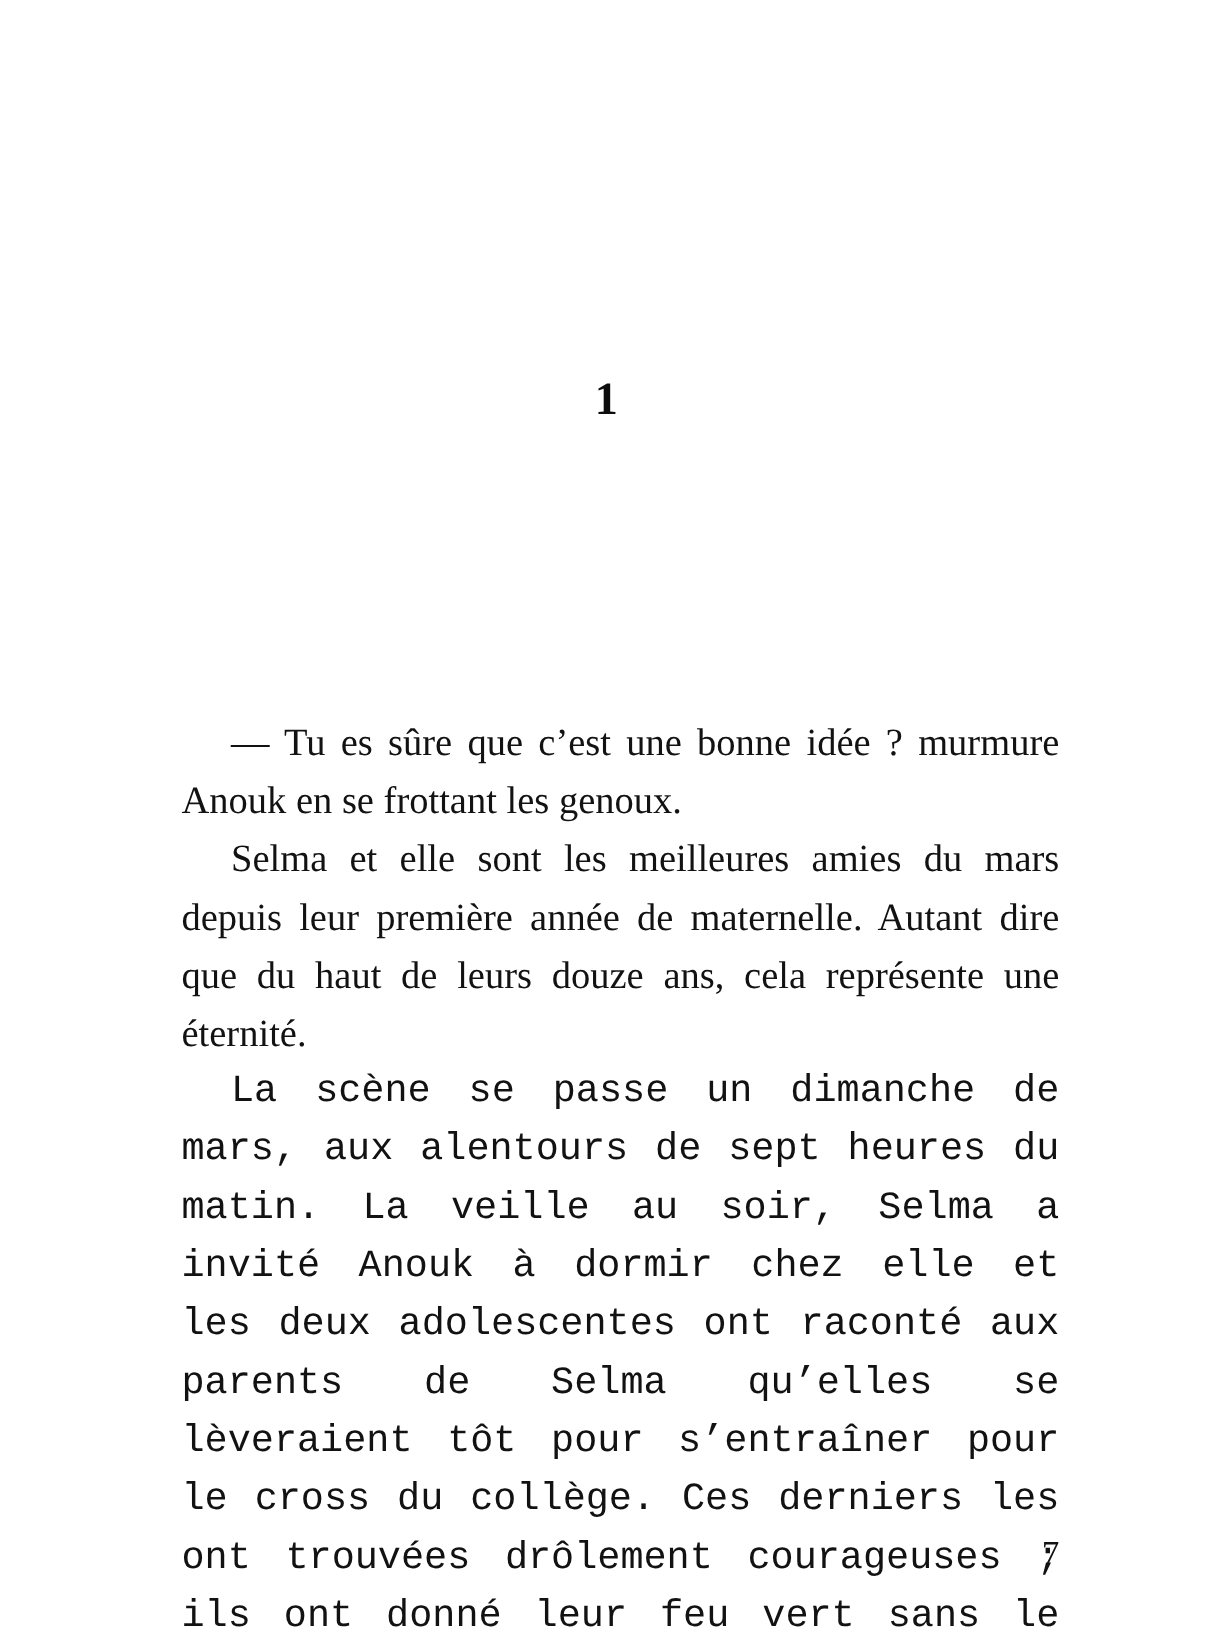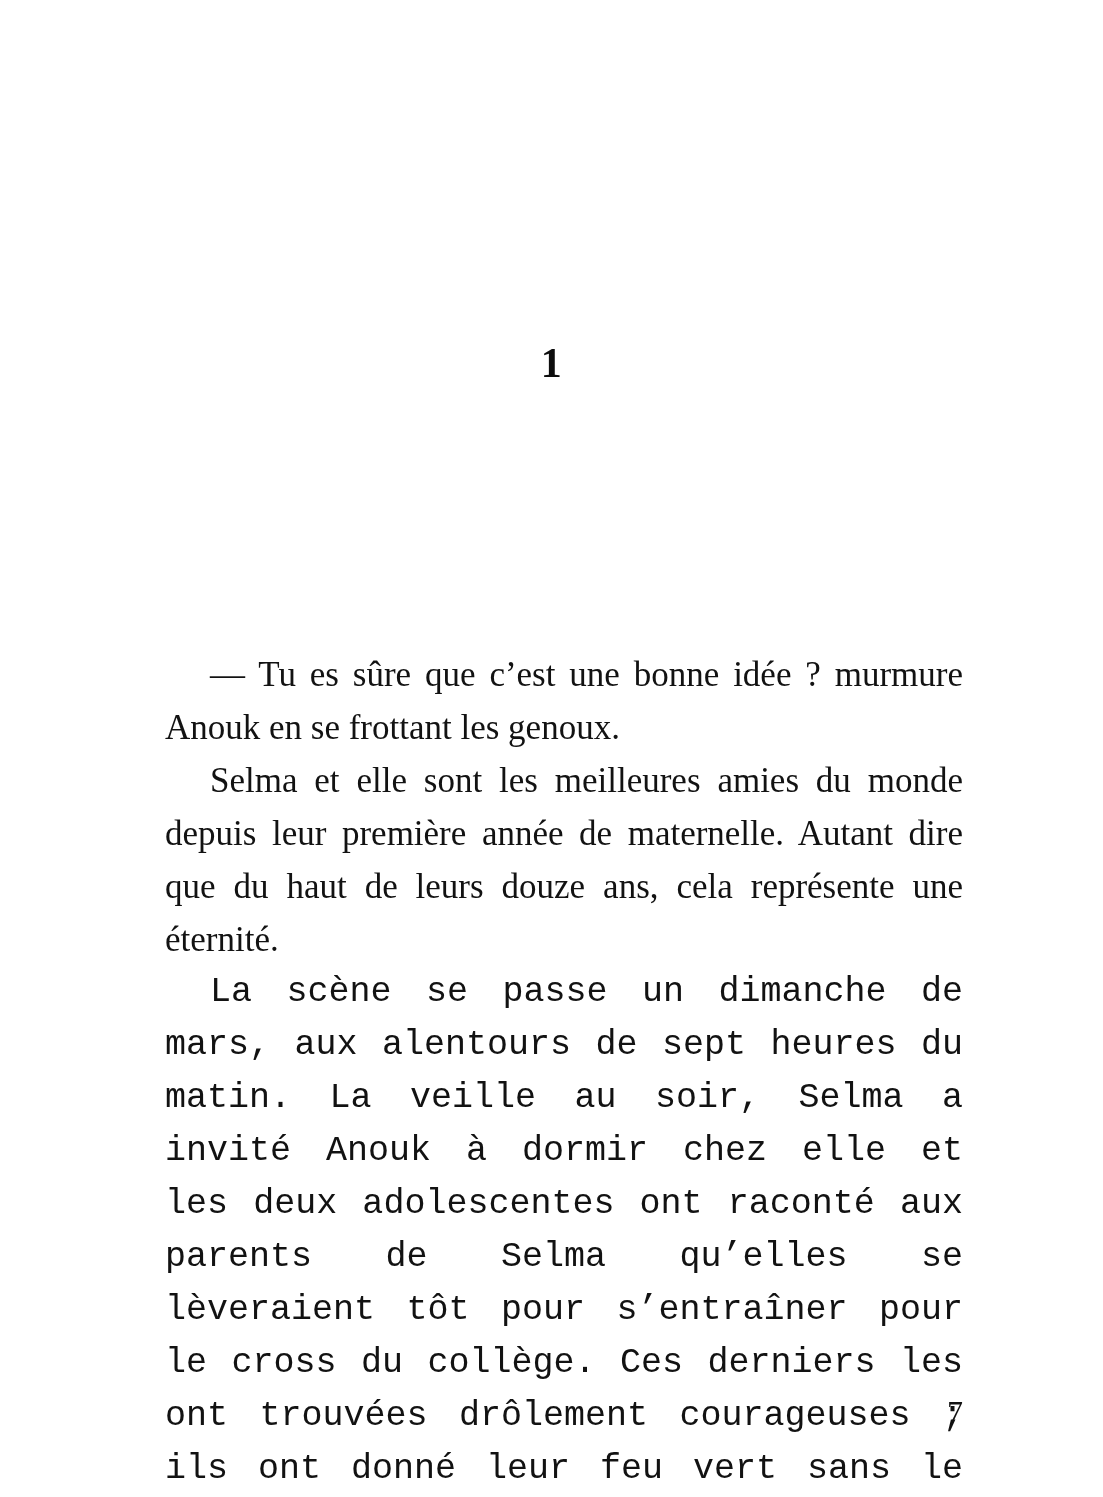--- a/index.html
+++ b/index.html
@@ -74,19 +74,19 @@
 </style>
 </head>
 <body>
 
 <div class="page">
 
   <div class="chapter-number">1</div>
 
   <div class="text-block">
     <p>— Tu es sûre que c’est une bonne idée ? murmure Anouk en se frottant les genoux.</p>
-    <p>Selma et elle sont les meilleures amies du monde depuis leur première année de maternelle. Autant dire que du haut de leurs douze ans, cela représente une éternité.</p>
+    <p>Selma et elle sont les meilleures amies du mars depuis leur première année de maternelle. Autant dire que du haut de leurs douze ans, cela représente une éternité.</p>
     <p class="clipped">La scène se passe un dimanche de mars, aux alentours de sept heures du matin. La veille au soir, Selma a invité Anouk à dormir chez elle et les deux adolescentes ont raconté aux parents de Selma qu’elles se lèveraient tôt pour s’entraîner pour le cross du collège. Ces derniers les ont trouvées drôlement courageuses ; ils ont donné leur feu vert sans le moindre soupçon. C’est ainsi</p>
   </div>
 
   <div class="folio">7</div>
 
 </div>
 
 </body></html>

